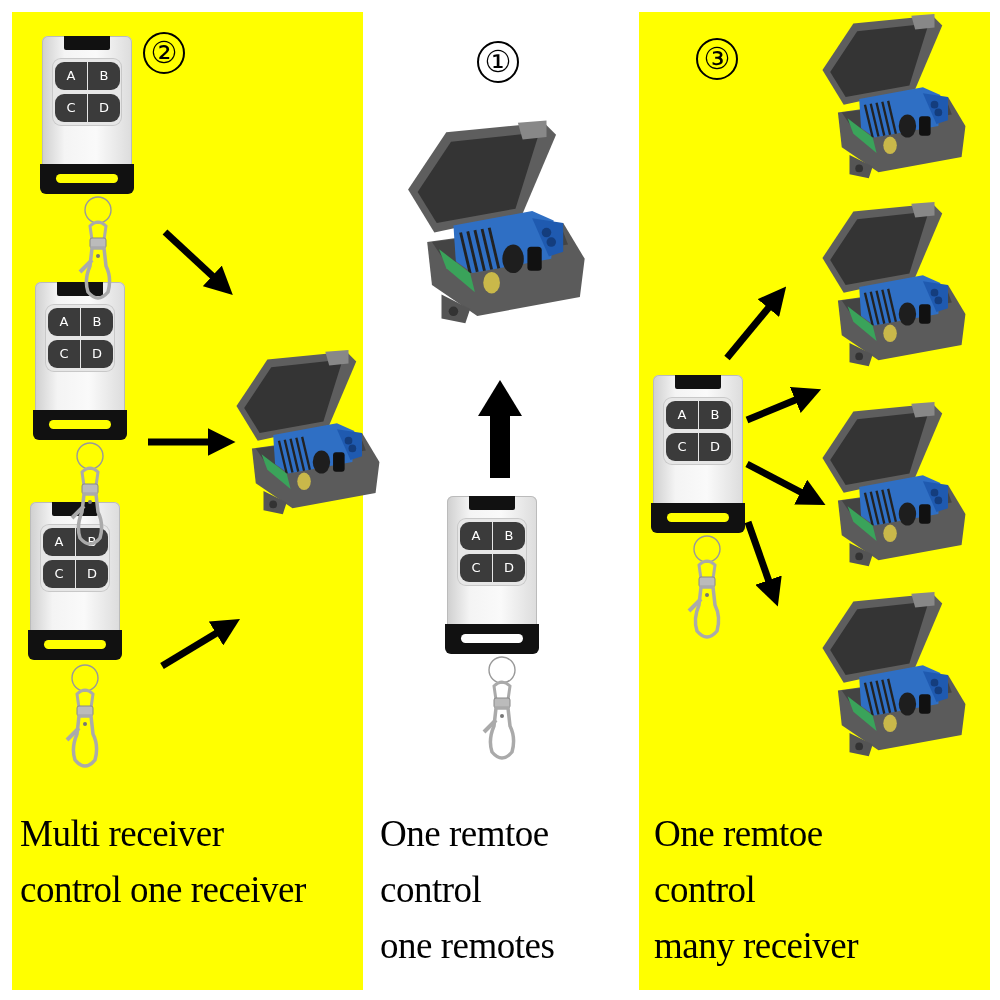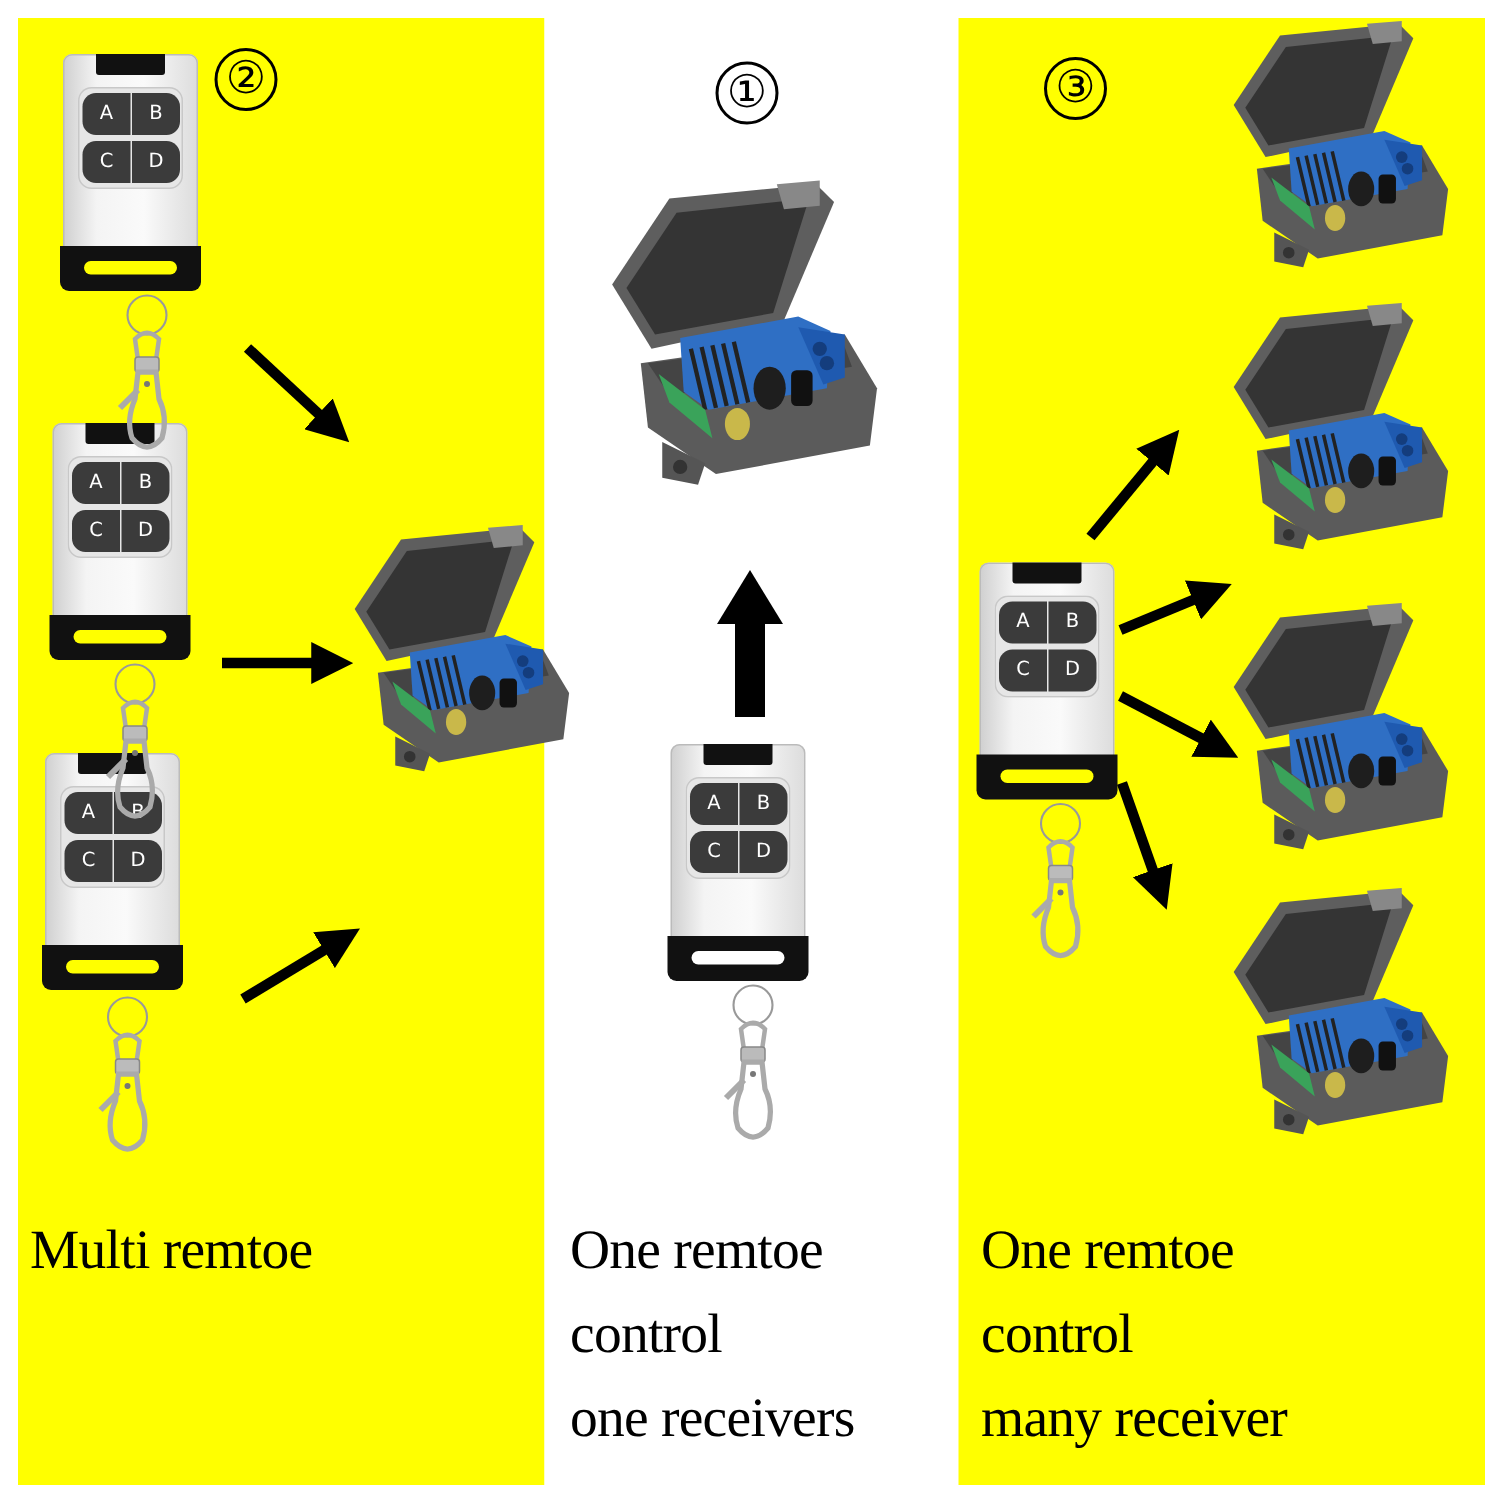--- a/index.html
+++ b/index.html
@@ -38,26 +38,27 @@
 
 <div id="p-left" class="panel yellow"></div>
 <div id="p-mid" class="panel"></div>
 <div id="p-right" class="panel yellow"></div>
 
 <div class="badge" style="left:143px;top:32px;"><span class="num">②</span></div>
 <div class="badge" style="left:477px;top:41px;"><span class="num">①</span></div>
 <div class="badge" style="left:696px;top:38px;"><span class="num">③</span></div>
 
 <div class="caption" style="left:20px;top:806px;">
-  <div>Multi remtoe</div>
+  <div>Multi receiver</div>
+  <div>control one receiver</div>
 </div>
 <div class="caption" style="left:380px;top:806px;">
   <div>One remtoe</div>
   <div>control</div>
-  <div>one receivers</div>
+  <div>one remotes</div>
 </div>
 <div class="caption" style="left:654px;top:806px;">
   <div>One remtoe</div>
   <div>control</div>
   <div>many receiver</div>
 </div>
 
 <div class="remote" style="left:42px;top:36px;">
     <div class="body"></div>
     <div class="slot"></div>

